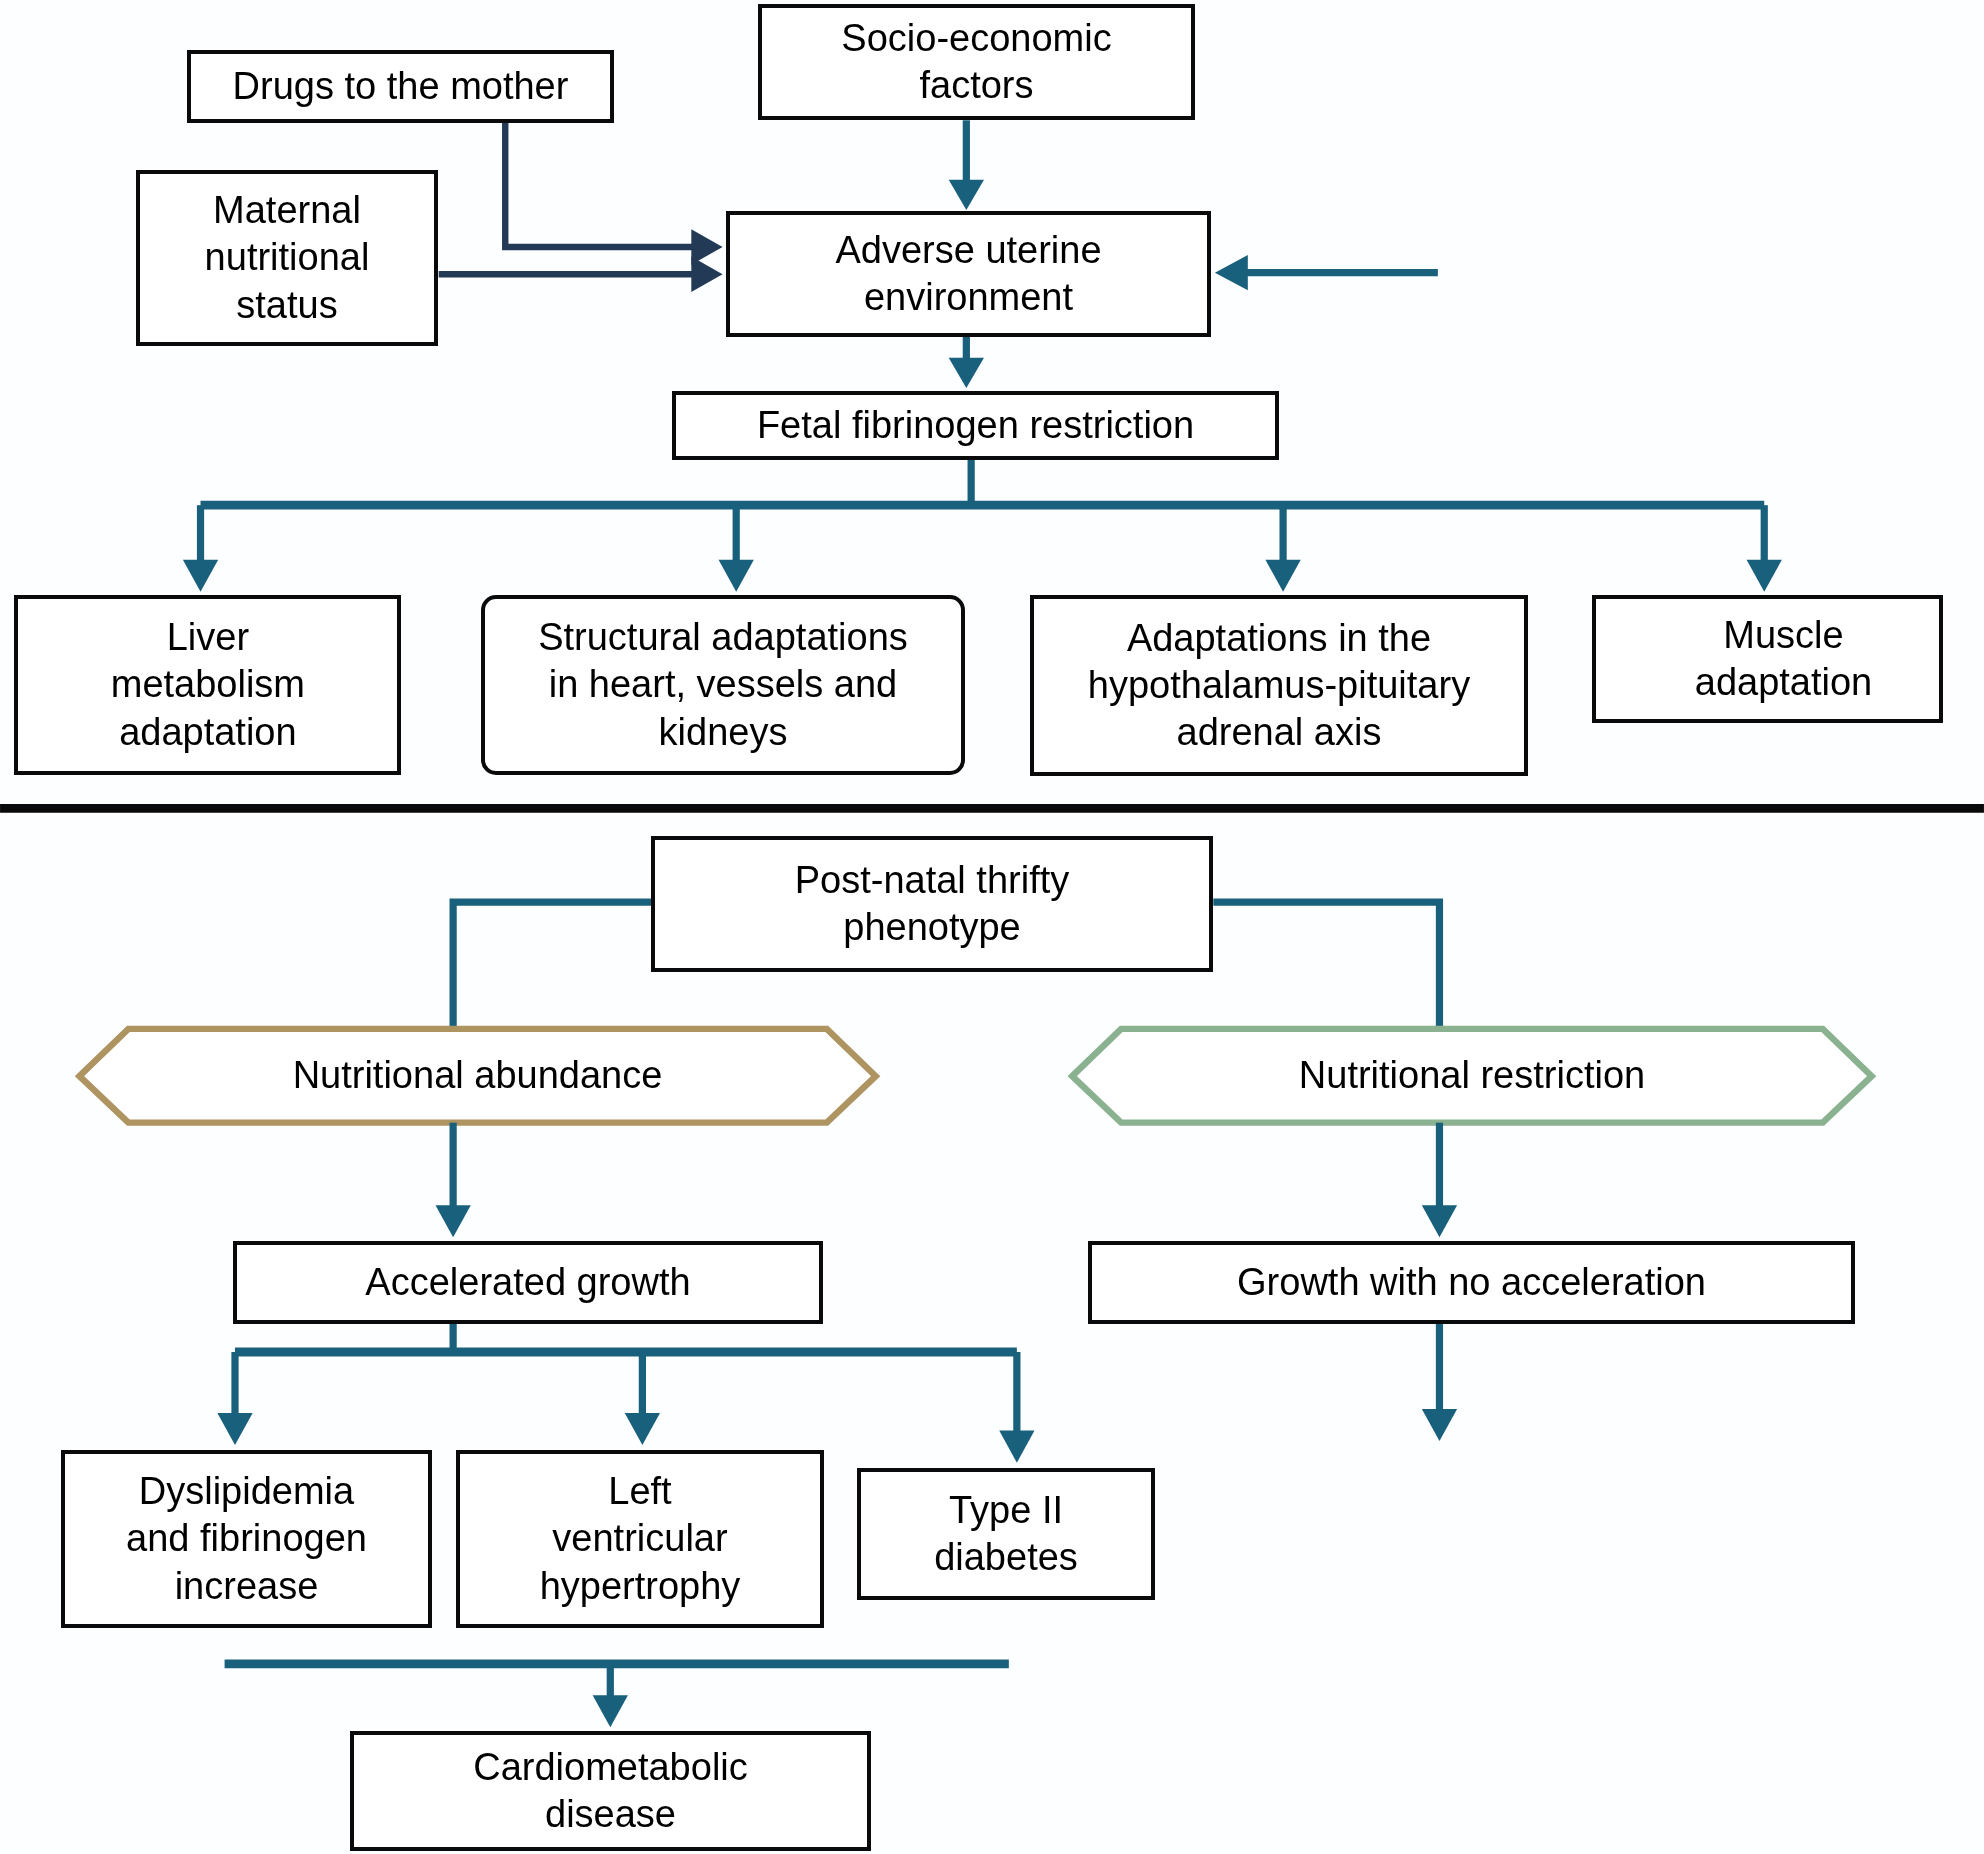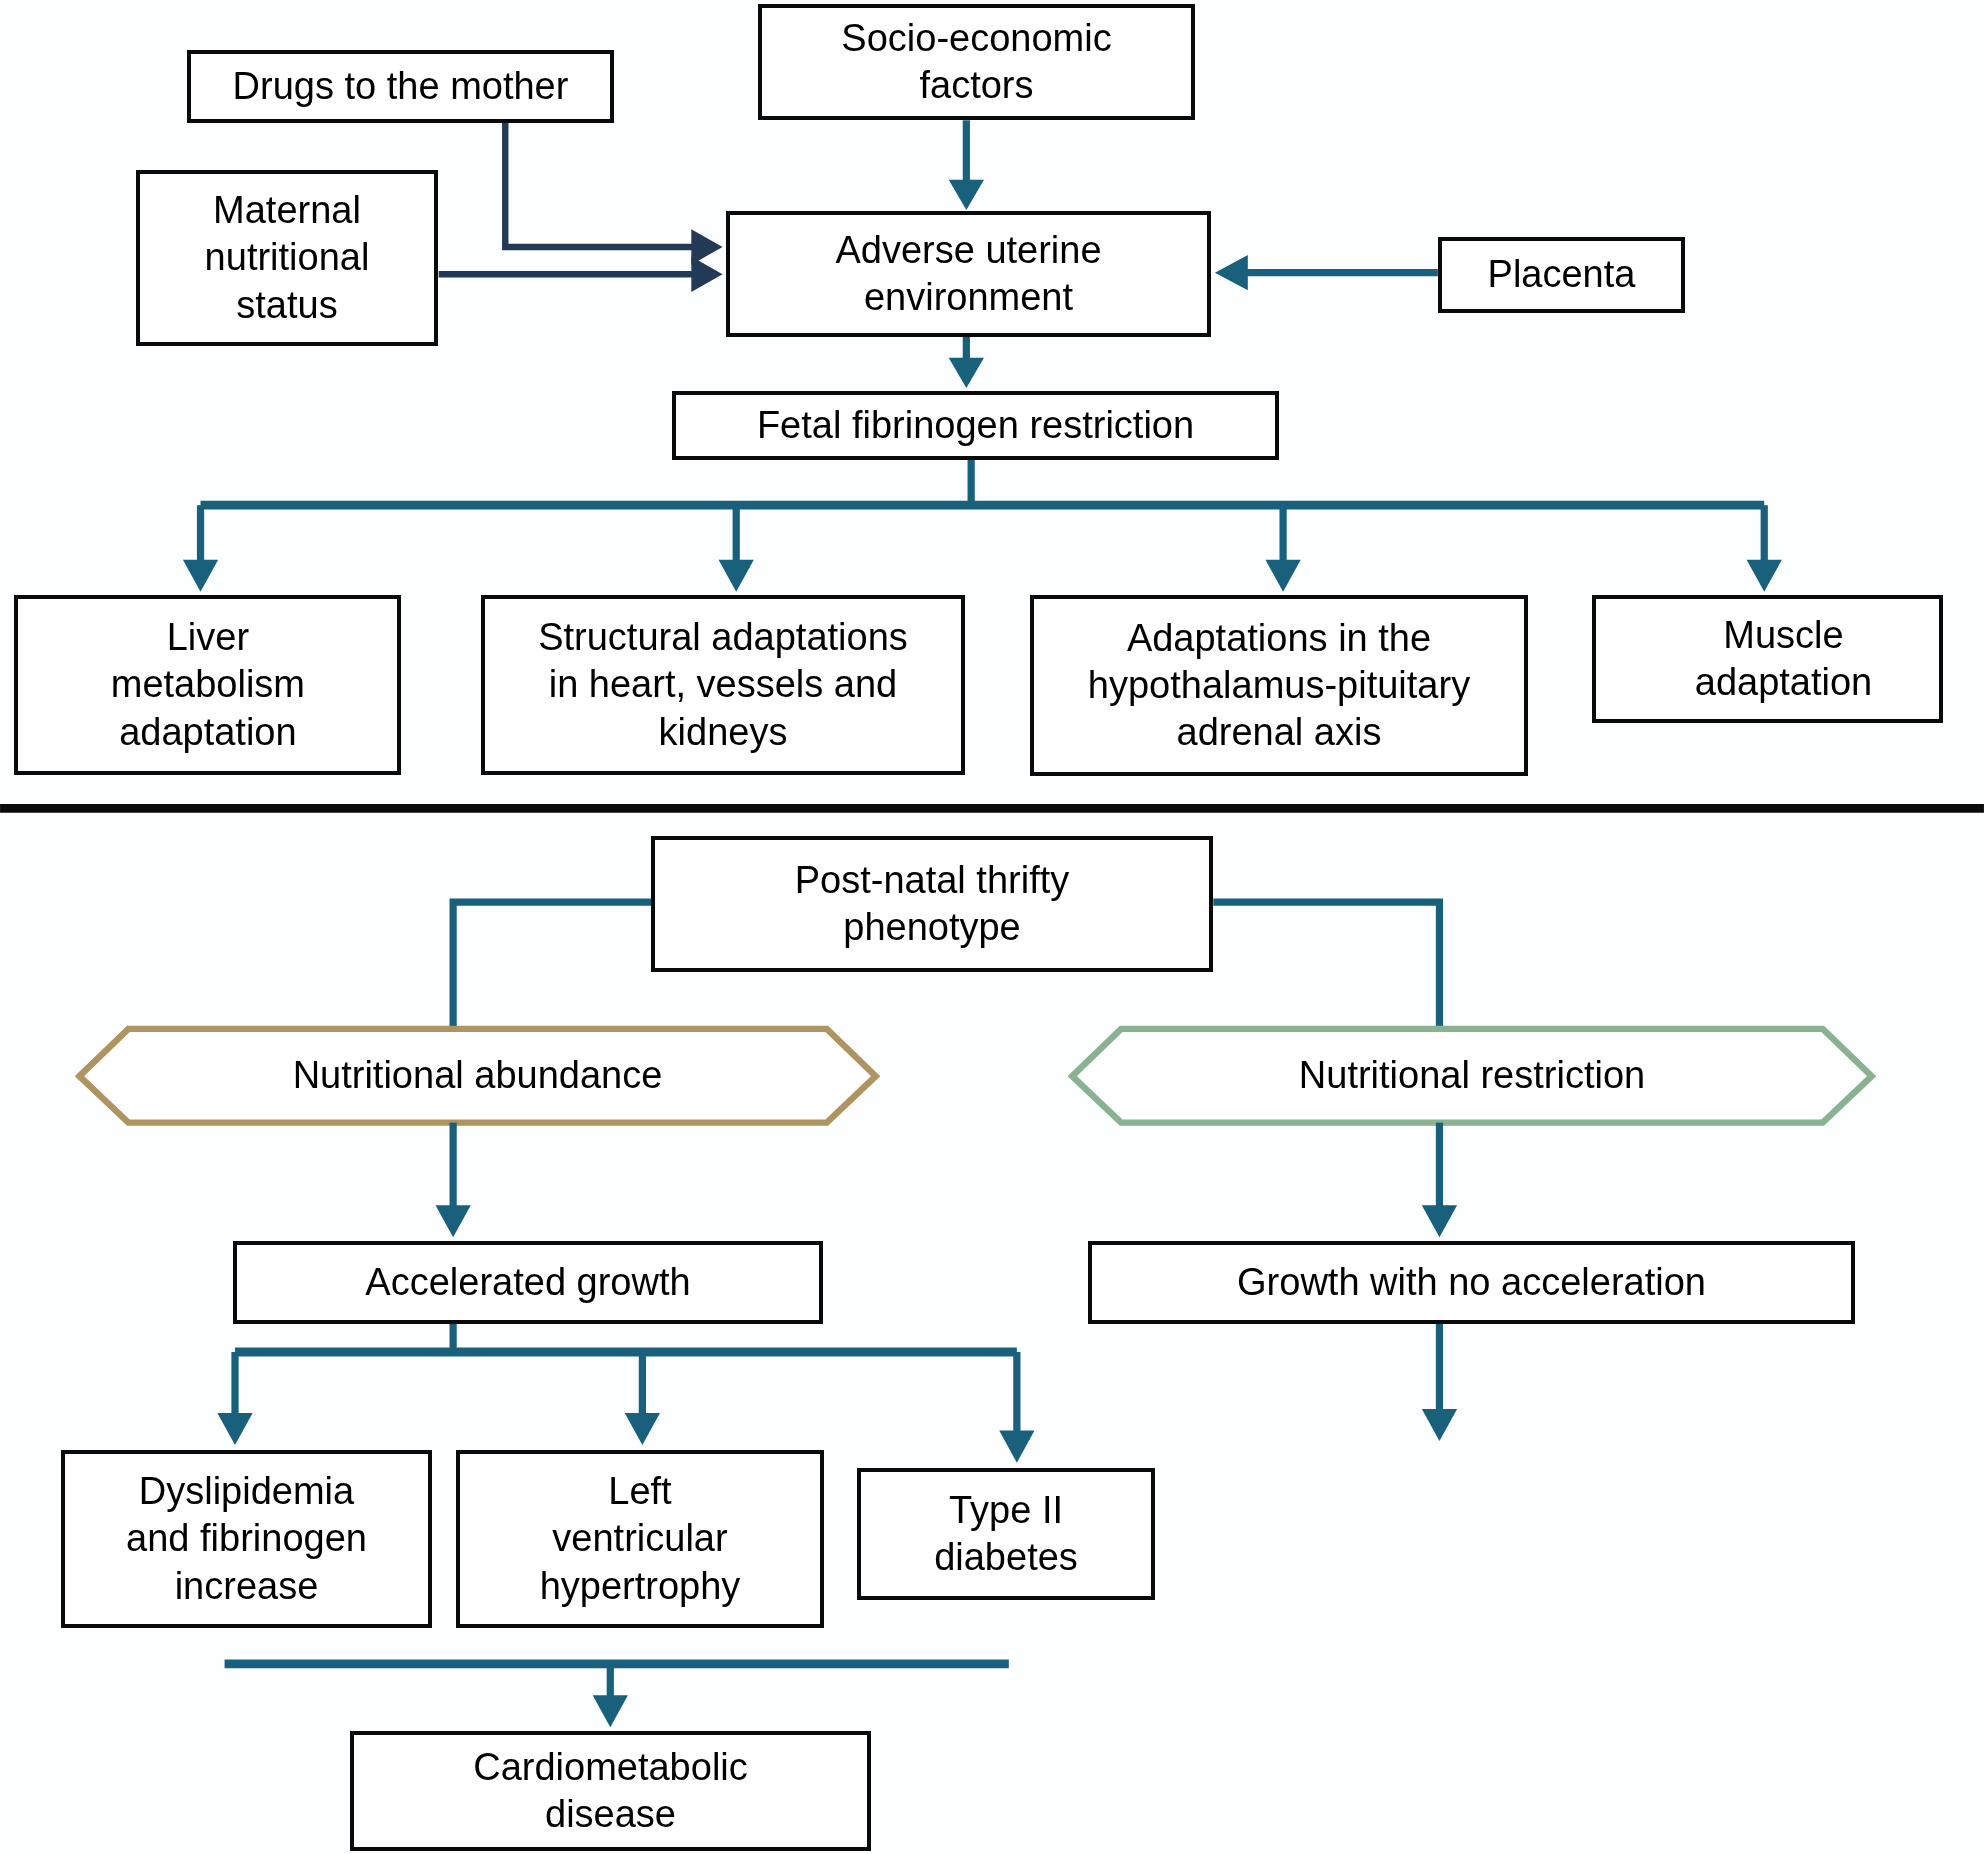--- a/index.html
+++ b/index.html
@@ -157,29 +157,28 @@
 
   <div class="box" style="left:187px; top:50px; width:427px; height:73px;">Drugs to the mother</div>
 
   <div class="box" style="left:136px; top:170px; width:302px; height:176px;">Maternal
 nutritional
 status</div>
 
   <div class="box" style="left:726px; top:211px; width:485px; height:126px;">Adverse uterine
 environment</div>
 
-  <div class="box" style="left:1438px; top:237px; width:247px; height:76px;">Placenta</div>
 
   <div class="box" style="left:672px; top:391px; width:607px; height:69px;">Fetal fibrinogen restriction</div>
 
   <div class="box" style="left:14.4px; top:595px; width:387px; height:180px;">Liver
 metabolism
 adaptation</div>
 
-  <div class="box" style="left:481px; top:595px; width:484px; height:180px;">Structural adaptations
+  <div class="box" style="left:481px; top:595px; width:484px; height:180px;border-radius:15px;">Structural adaptations
 in heart, vessels and
 kidneys</div>
 
   <div class="box" style="left:1030px; top:595px; width:498px; height:181px;">Adaptations in the
 hypothalamus-pituitary
 adrenal axis</div>
 
   <div class="box" style="left:1592px; top:595px; width:351px; height:128px;padding-left:32px;">Muscle
 adaptation</div>
 

